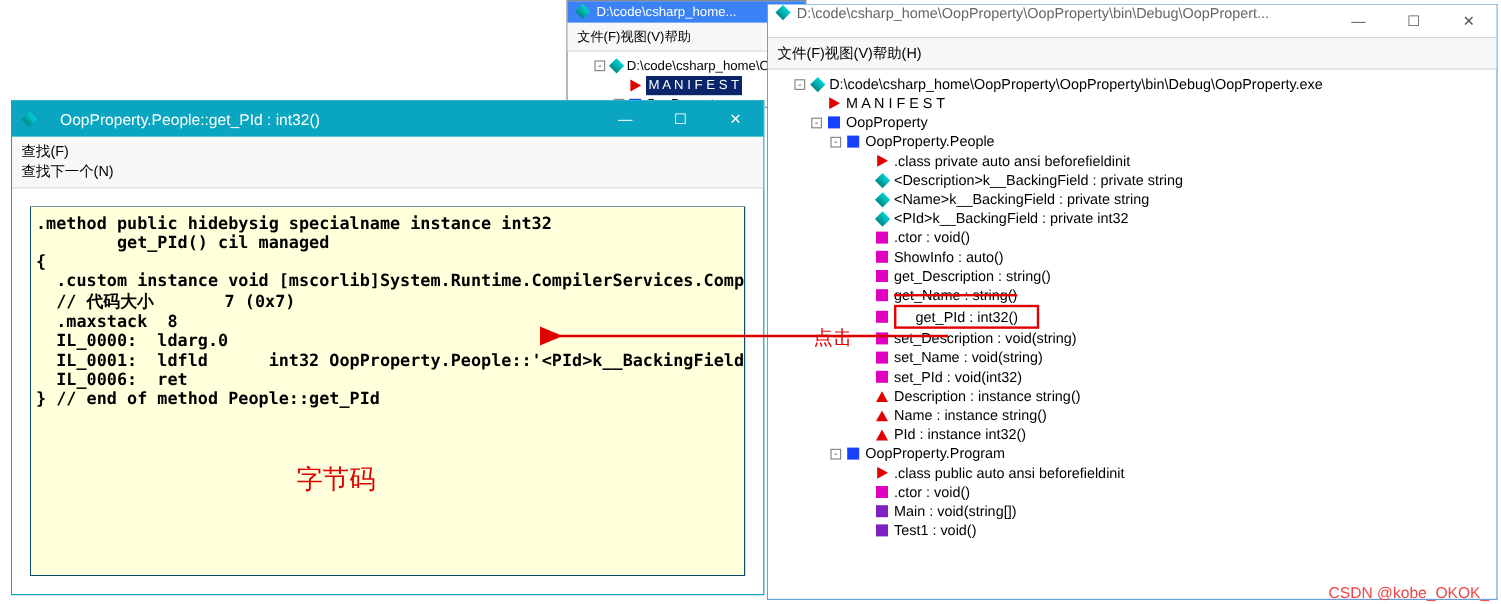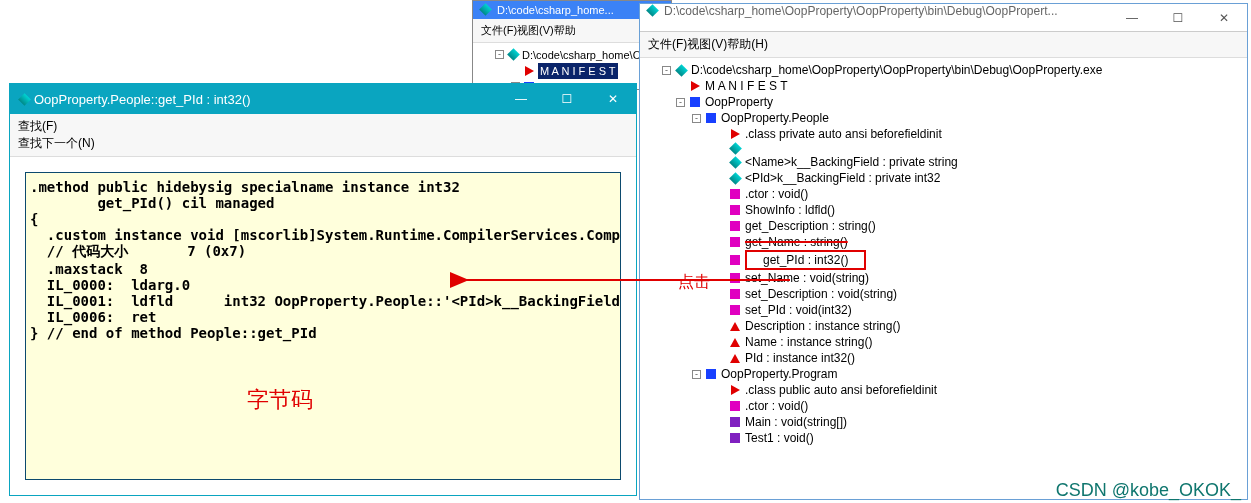--- a/index.html
+++ b/index.html
@@ -47,34 +47,34 @@
   .boxed-red{ border:2px solid #e00000; padding:0 16px;}
 
   
   .win2 { left:472px; top:0; width:200px; height:90px; }
   .titlebar2{ height:22px; background:#3b82f6; color:#fff; display:flex; align-items:center; padding-left:6px; gap:6px; font-size:11px;}
   .win2 .menubar{ font-size:11px; }
   .win2 .tree{ font-size:11px;}
 
   
   .win1 { left:9px; top:83px; width:628px; height:413px; border-color:#0aa5c0;}
-  .titlebar1{ height:30px; background:#0aa5c0; color:#fff; display:flex; align-items:center; padding-left:8px; gap:4px;}
+  .titlebar1{ height:30px; background:#0aa5c0; color:#fff; display:flex; align-items:center; padding-left:8px; gap:20px;}
   .titlebar1 .title-text{ flex:1; font-size:13px;}
   .titlebar1 .win-btn{ color:#fff;}
   .codearea{
     flex:1; background:#ffffdc; font-family:"Consolas","SimSun",monospace;
     font-size:14px; font-weight:bold; padding:6px 4px; white-space:pre; overflow:auto; color:#000;
     border:1px solid #0c4a6e; margin:15px;
   }
   .win1 .menubar{ background:#f7f7f7;flex-direction:column;}
 
   
   .annot{ position:absolute; color:#e00000; font-family:"KaiTi","SimSun",serif; font-size:16px; }
   .arrow-svg{ position:absolute; pointer-events:none; }
-  .watermark{ position:absolute; right:10px; bottom:2px; color:#0f766e; font-size:18px;}
+  .watermark{ position:absolute; right:10px; bottom:2px; color:#ef4444; font-size:13px;}
 </style>
 </head>
 <body>
 
 <div class="window win2">
   <div class="titlebar2">
     <span class="ico">
         <span class="ico-cyan"></span>
       </span>
     <span>D:\code\csharp_home...</span>
@@ -180,20 +180,21 @@
             </span>
             <span>.class private auto ansi beforefieldinit</span>
           </span>
         </li>
         <li>
           <span class="node">
             <span class="toggle-empty"></span>
             <span class="ico">
               <span class="ico-cyan"></span>
             </span>
+            <span>&lt;Description&gt;k__BackingField : private string</span>
           </span>
         </li>
         <li>
           <span class="node">
             <span class="toggle-empty"></span>
             <span class="ico">
               <span class="ico-cyan"></span>
             </span>
             <span>&lt;Name&gt;k__BackingField : private string</span>
           </span>
@@ -215,21 +216,21 @@
             </span>
             <span>.ctor : void()</span>
           </span>
         </li>
         <li>
           <span class="node">
             <span class="toggle-empty"></span>
             <span class="ico">
               <span class="ico-magenta"></span>
             </span>
-            <span>ShowInfo : ldfld()</span>
+            <span>ShowInfo : auto()</span>
           </span>
         </li>
         <li>
           <span class="node">
             <span class="toggle-empty"></span>
             <span class="ico">
               <span class="ico-magenta"></span>
             </span>
             <span>get_Description : string()</span>
           </span>
@@ -251,30 +252,30 @@
             </span>
             <span class="boxed-red">get_PId : int32()</span>
           </span>
         </li>
         <li>
           <span class="node">
             <span class="toggle-empty"></span>
             <span class="ico">
               <span class="ico-magenta"></span>
             </span>
+            <span>set_Description : void(string)</span>
+          </span>
+        </li>
+        <li>
+          <span class="node">
+            <span class="toggle-empty"></span>
+            <span class="ico">
+              <span class="ico-magenta"></span>
+            </span>
             <span>set_Name : void(string)</span>
-          </span>
-        </li>
-        <li>
-          <span class="node">
-            <span class="toggle-empty"></span>
-            <span class="ico">
-              <span class="ico-magenta"></span>
-            </span>
-            <span>set_Description : void(string)</span>
           </span>
         </li>
         <li>
           <span class="node">
             <span class="toggle-empty"></span>
             <span class="ico">
               <span class="ico-magenta"></span>
             </span>
             <span>set_PId : void(int32)</span>
           </span>

